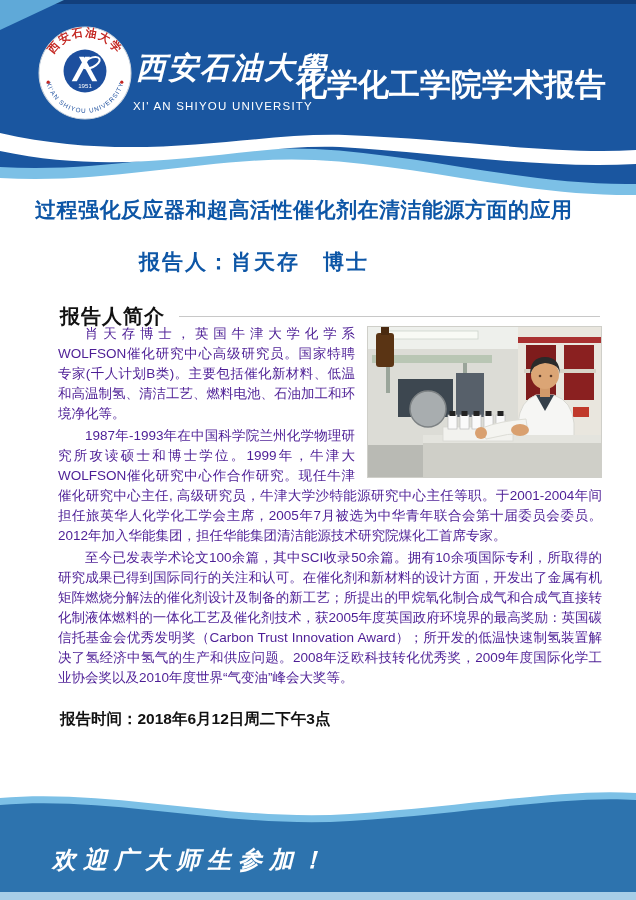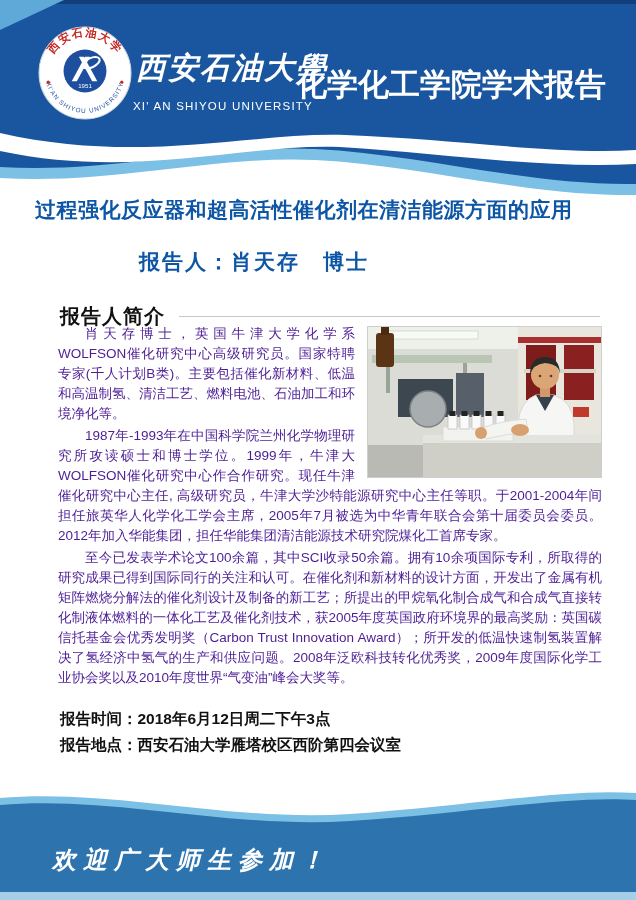--- a/index.html
+++ b/index.html
@@ -148,23 +148,20 @@
     </svg>
     <p>肖天存博士，英国牛津大学化学系WOLFSON催化研究中心高级研究员。国家特聘专家(千人计划B类)。主要包括催化新材料、低温和高温制氢、清洁工艺、燃料电池、石油加工和环境净化等。</p>
     <p>1987年-1993年在中国科学院兰州化学物理研究所攻读硕士和博士学位。1999年，牛津大WOLFSON催化研究中心作合作研究。现任牛津催化研究中心主任, 高级研究员，牛津大学沙特能源研究中心主任等职。于2001-2004年间担任旅英华人化学化工学会主席，2005年7月被选为中华青年联合会第十届委员会委员。2012年加入华能集团，担任华能集团清洁能源技术研究院煤化工首席专家。</p>
     <p>至今已发表学术论文100余篇，其中SCI收录50余篇。拥有10余项国际专利，所取得的研究成果已得到国际同行的关注和认可。在催化剂和新材料的设计方面，开发出了金属有机矩阵燃烧分解法的催化剂设计及制备的新工艺；所提出的甲烷氧化制合成气和合成气直接转化制液体燃料的一体化工艺及催化剂技术，获2005年度英国政府环境界的最高奖励：英国碳信托基金会优秀发明奖（Carbon Trust Innovation Award）；所开发的低温快速制氢装置解决了氢经济中氢气的生产和供应问题。2008年泛欧科技转化优秀奖，2009年度国际化学工业协会奖以及2010年度世界“气变油”峰会大奖等。</p>
   </div>
 
   <div class="info">
     <div>
       <span>报告时间：</span><span>2018年6月12日周二下午3点</span>
     </div>
-    <div>
-      <span>报告地点：</span><span>西安石油大学雁塔校区西阶第四会议室</span>
-    </div>
   </div>
 
   <svg class="footer-wave" viewBox="0 0 636 44" preserveAspectRatio="none">
     <path fill="#7cc0e6" d="M0,12 C110,2 230,36 350,28 C470,20 565,2 636,7 V44 H0 Z"></path>
     <path fill="#2d73ae" d="M0,19 C110,9 230,43 350,35 C470,27 568,9 636,14 V44 H0 Z"></path>
   </svg>
   <div class="footer-banner"></div>
   <div class="welcome-text">欢迎广大师生参加！</div>
   <div class="bottom-strip"></div>
 

